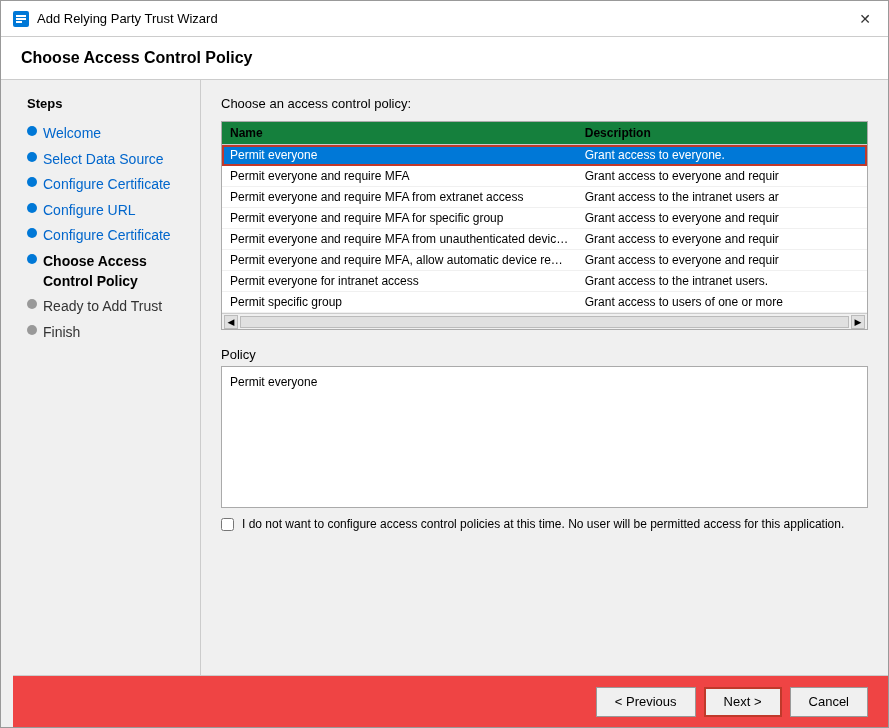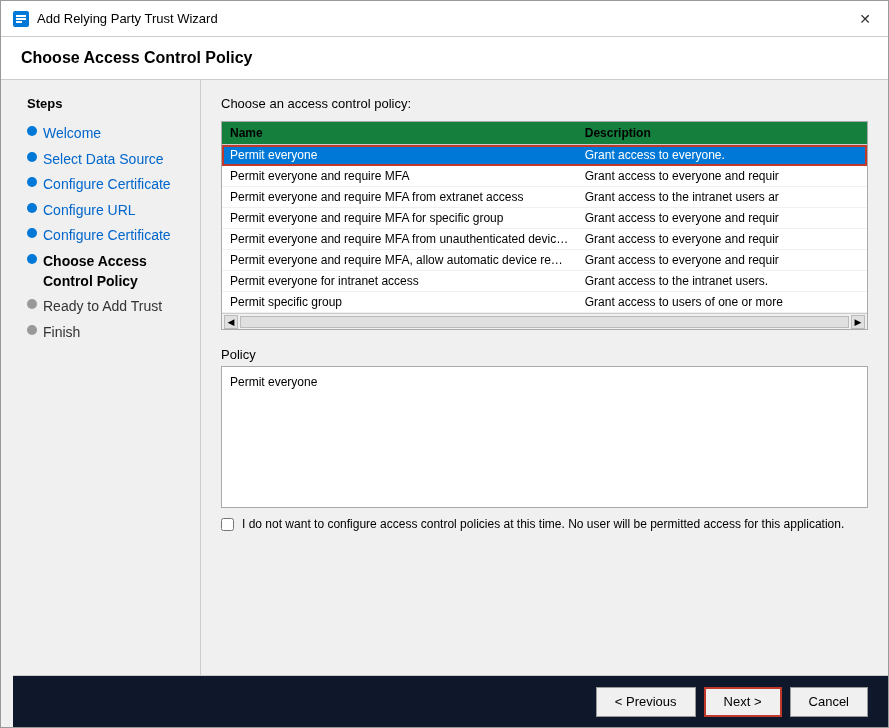--- a/index.html
+++ b/index.html
@@ -230,21 +230,21 @@
       color: #000;
       line-height: 1.4;
     }
 
     .button-row {
       display: flex;
       justify-content: flex-end;
       align-items: center;
       gap: 8px;
       padding: 10px 20px;
-      background: #0f172a;
+      background: #ef4444;
       border-top: 1px solid #ccc;
       height: 52px;
       margin-left: 12px;
     }
     .btn {
       padding: 5px 18px;
       font-size: 13px;
       border: 1px solid #999;
       background: #f0f0f0;
       cursor: pointer;

